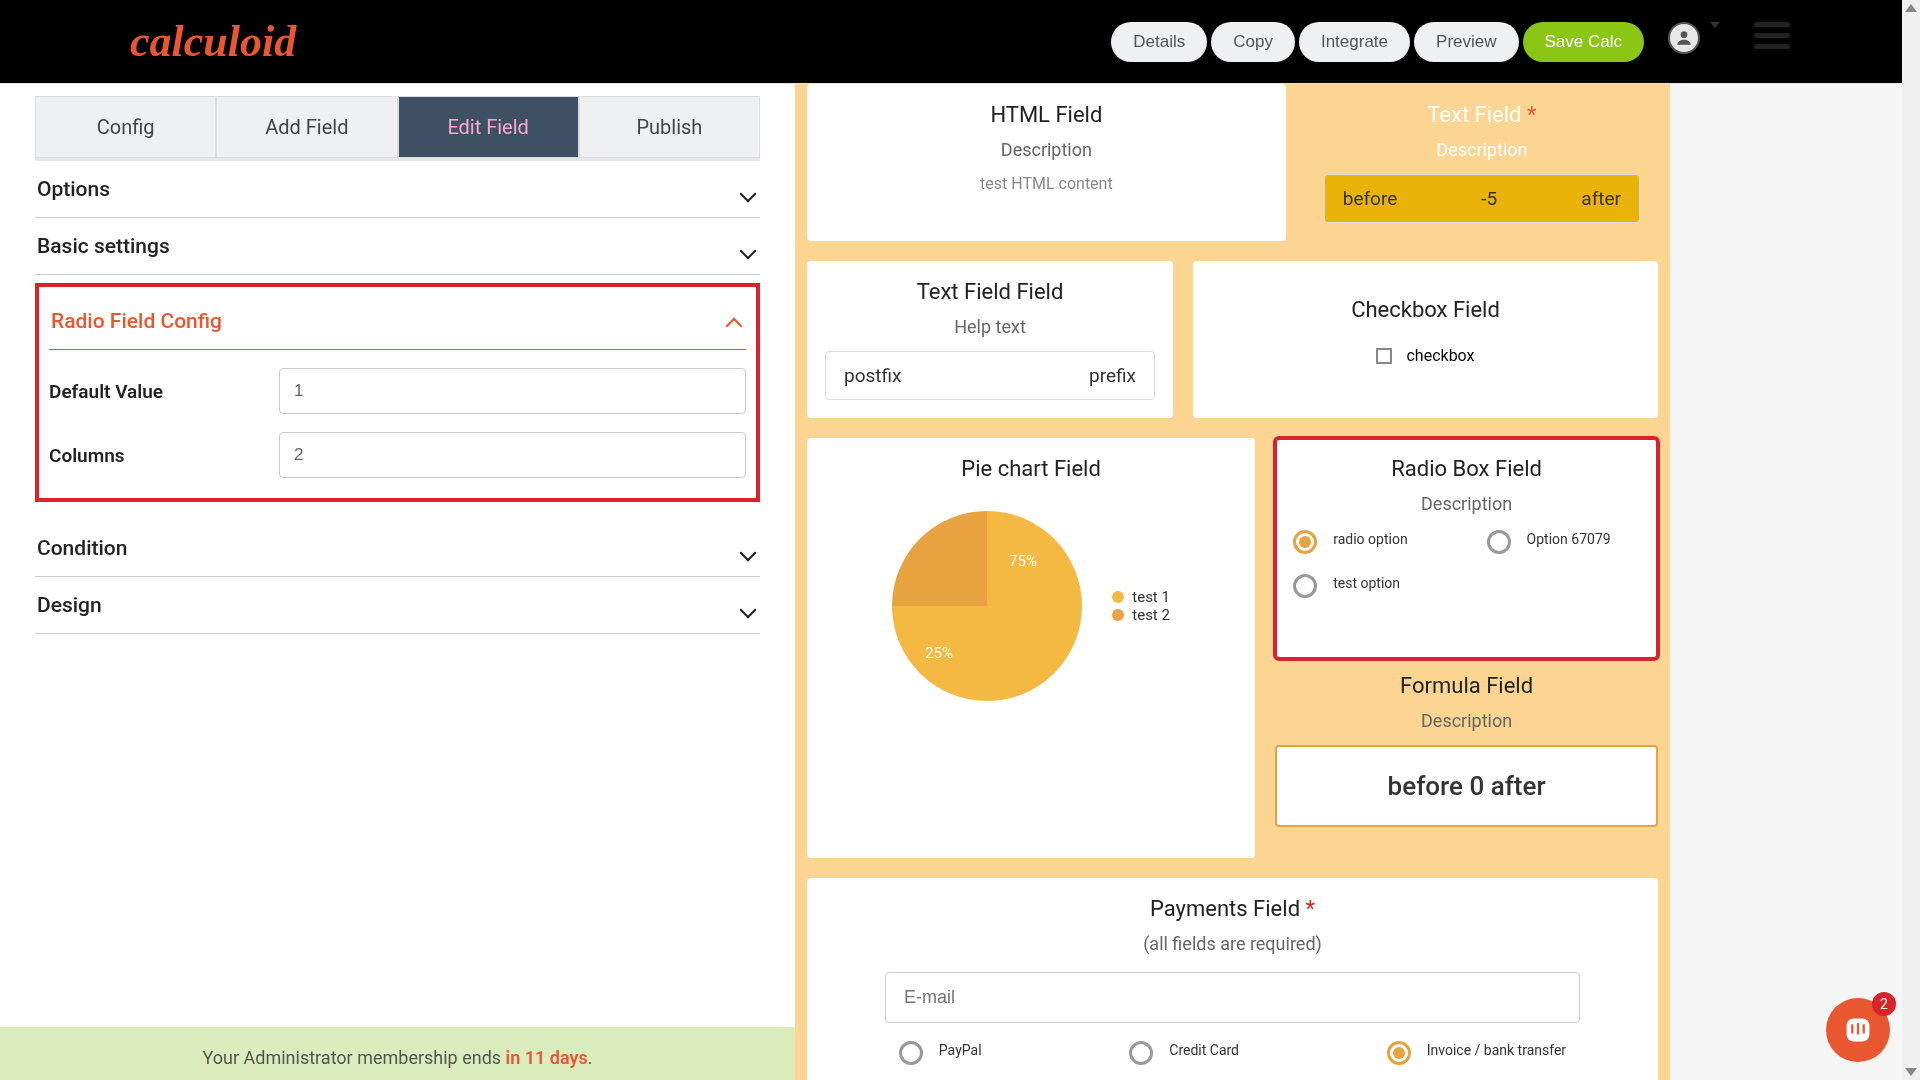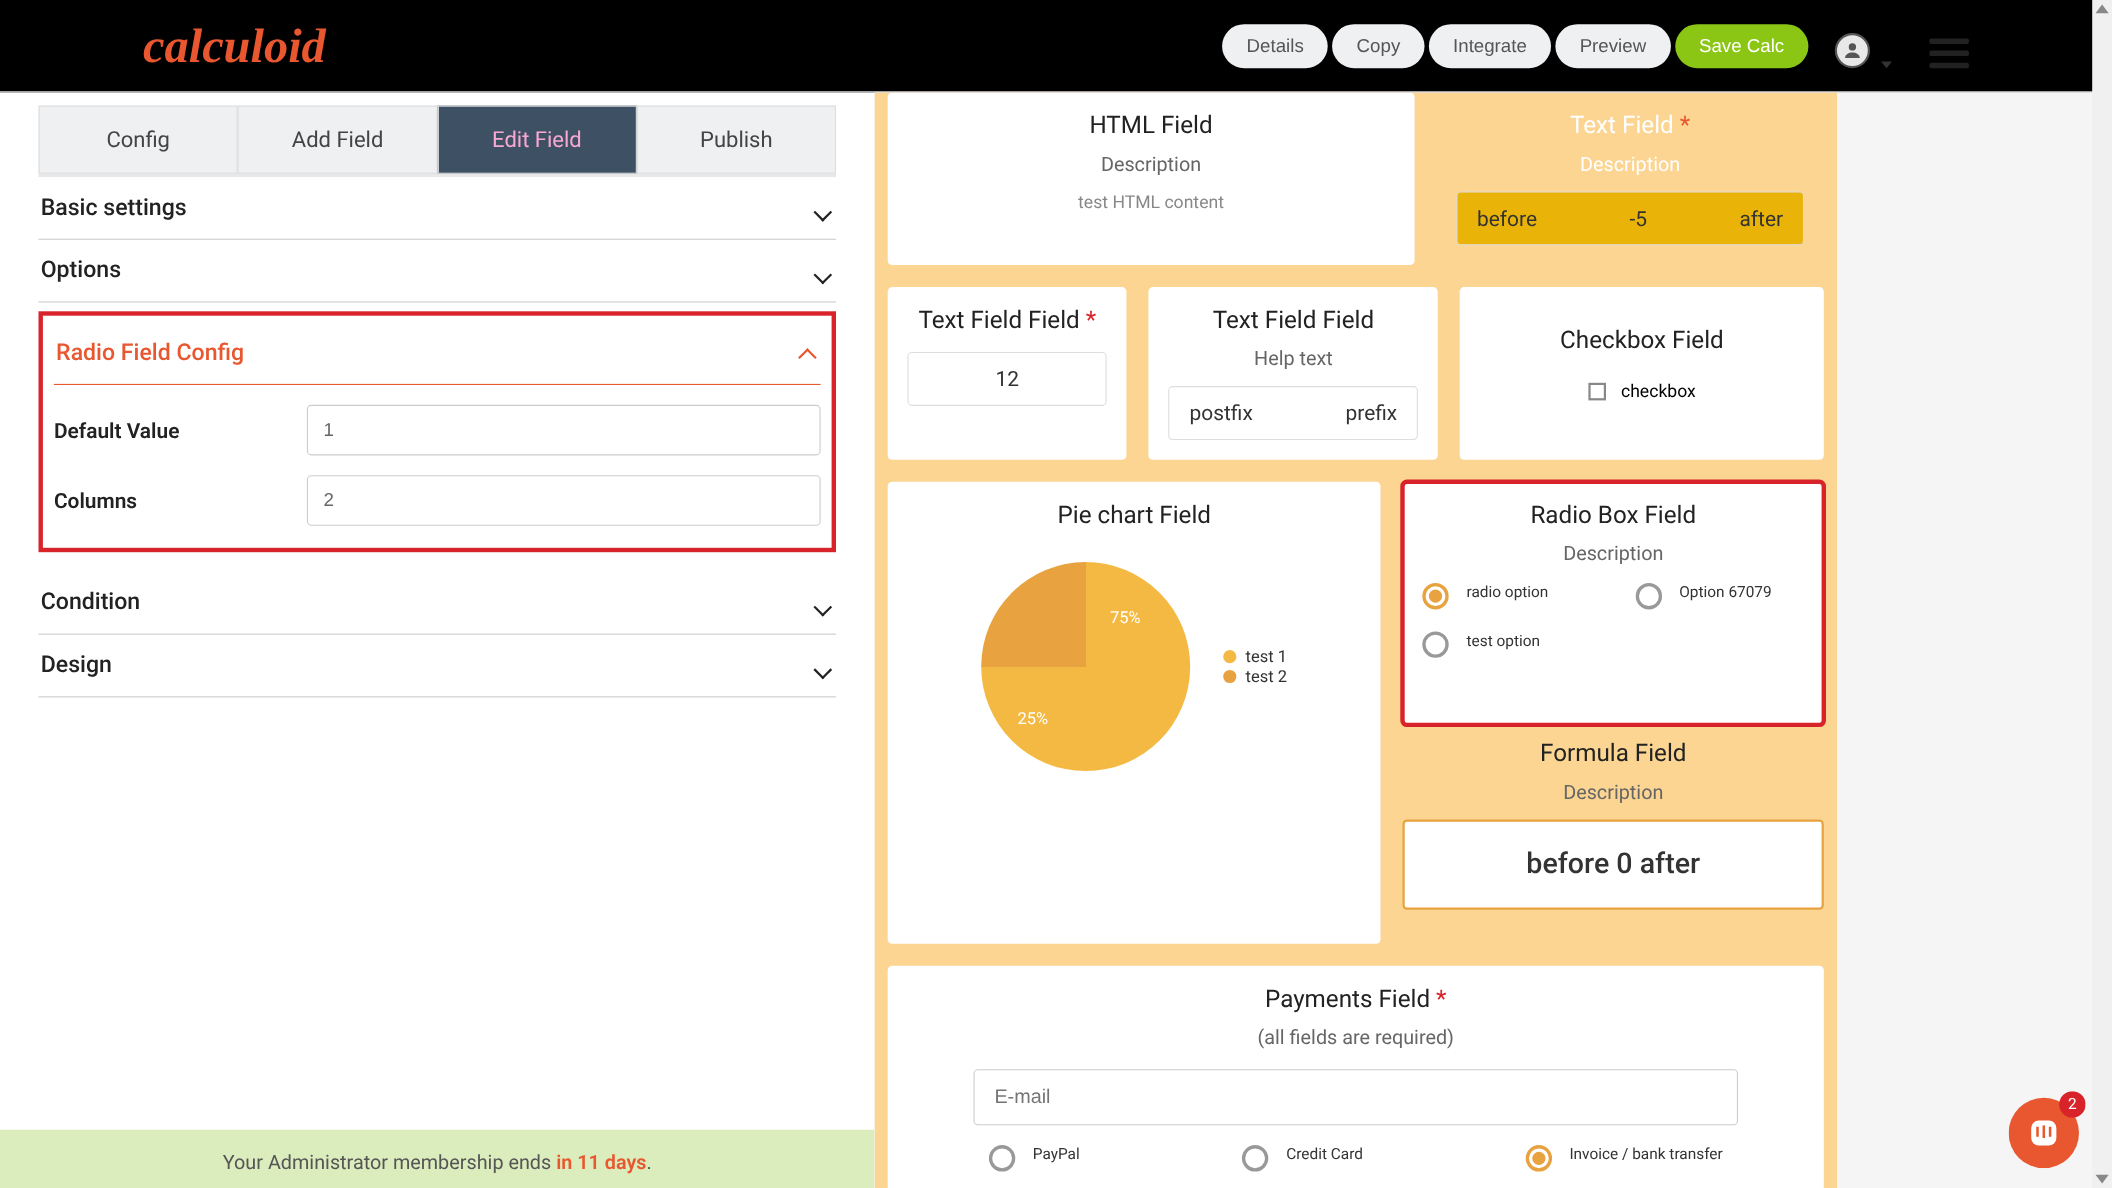--- a/index.html
+++ b/index.html
@@ -24,21 +24,21 @@
 }
 .logo {
   font-family: "Brush Script MT", cursive;
   font-size: 44px;
   font-weight: bold;
   color: #e8572f;
   font-style: italic;
 }
 .header-right {
   display: flex;
-  align-items: flex-end;
+  align-items: flex-start;
   gap: 4px;
 }
 .pill-btn {
   padding: 10px 22px;
   border-radius: 22px;
   background: #eef0f2;
   color: #555;
   font-size: 17px;
   border: none;
   cursor: pointer;
@@ -352,25 +352,25 @@
 
   <div class="sidebar">
     <div class="sidebar-tabs">
       <div class="sidebar-tab">Config</div>
       <div class="sidebar-tab">Add Field</div>
       <div class="sidebar-tab active">Edit Field</div>
       <div class="sidebar-tab">Publish</div>
     </div>
 
     <div class="accordion-item">
+      <span>Options</span>
+      <span class="chevron chevron-down"></span>
+    </div>
+    <div class="accordion-item">
       <span>Basic settings</span>
-      <span class="chevron chevron-down"></span>
-    </div>
-    <div class="accordion-item">
-      <span>Options</span>
       <span class="chevron chevron-down"></span>
     </div>
 
     <div class="highlight-box">
       <div class="accordion-item open">
         <span>Radio Field Config</span>
         <span class="chevron chevron-up"></span>
       </div>
       <div class="form-row">
         <label>Default Value</label>
@@ -417,28 +417,20 @@
           </div>
         </div>
       </div>
 
       <style>
         .cards-row:first-child .card:last-child { background: transparent; }
         .cards-row:first-child .card:last-child .out-box { background: #eab308; }
       </style>
 
       <div class="cards-row">
-        <div class="card" style="flex:0.8;">
-          <h3>
-            <span>Text Field Field </span><span class="req">*</span>
-          </h3>
-          <div class="out-box single" style="margin-top:16px;">
-            <span>12</span>
-          </div>
-        </div>
         <div class="card" style="flex:1;">
           <h3>Text Field Field</h3>
           <div class="desc">Help text</div>
           <div class="out-box">
             <span>postfix</span>
             <span>prefix</span>
           </div>
         </div>
         <div class="card" style="flex:1.3;">
           <h3 style="margin-top:18px;">Checkbox Field</h3>

